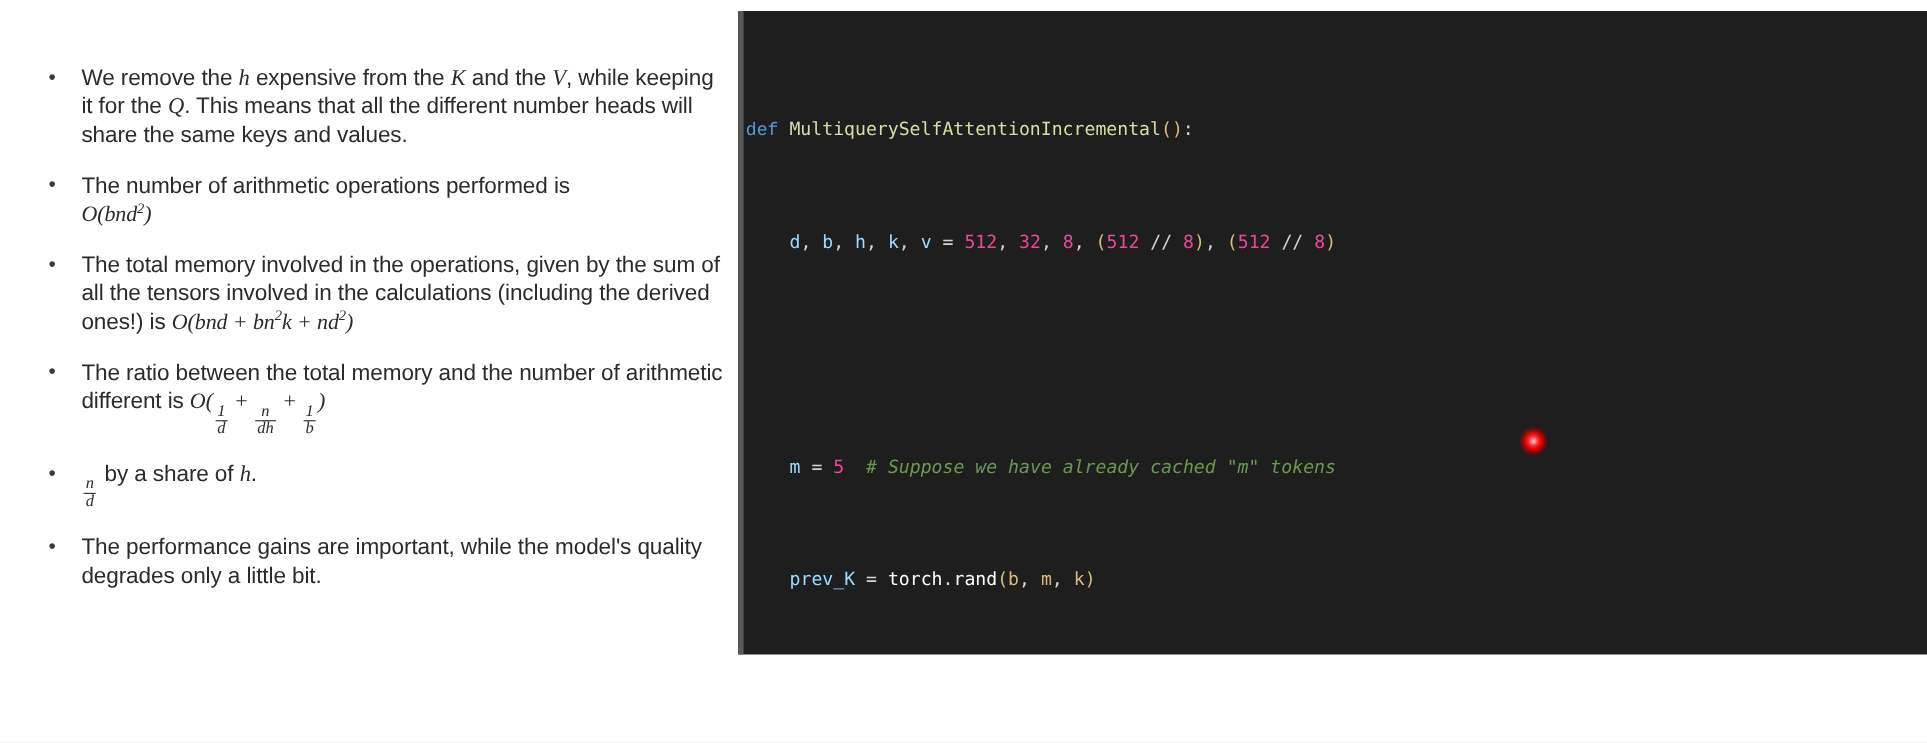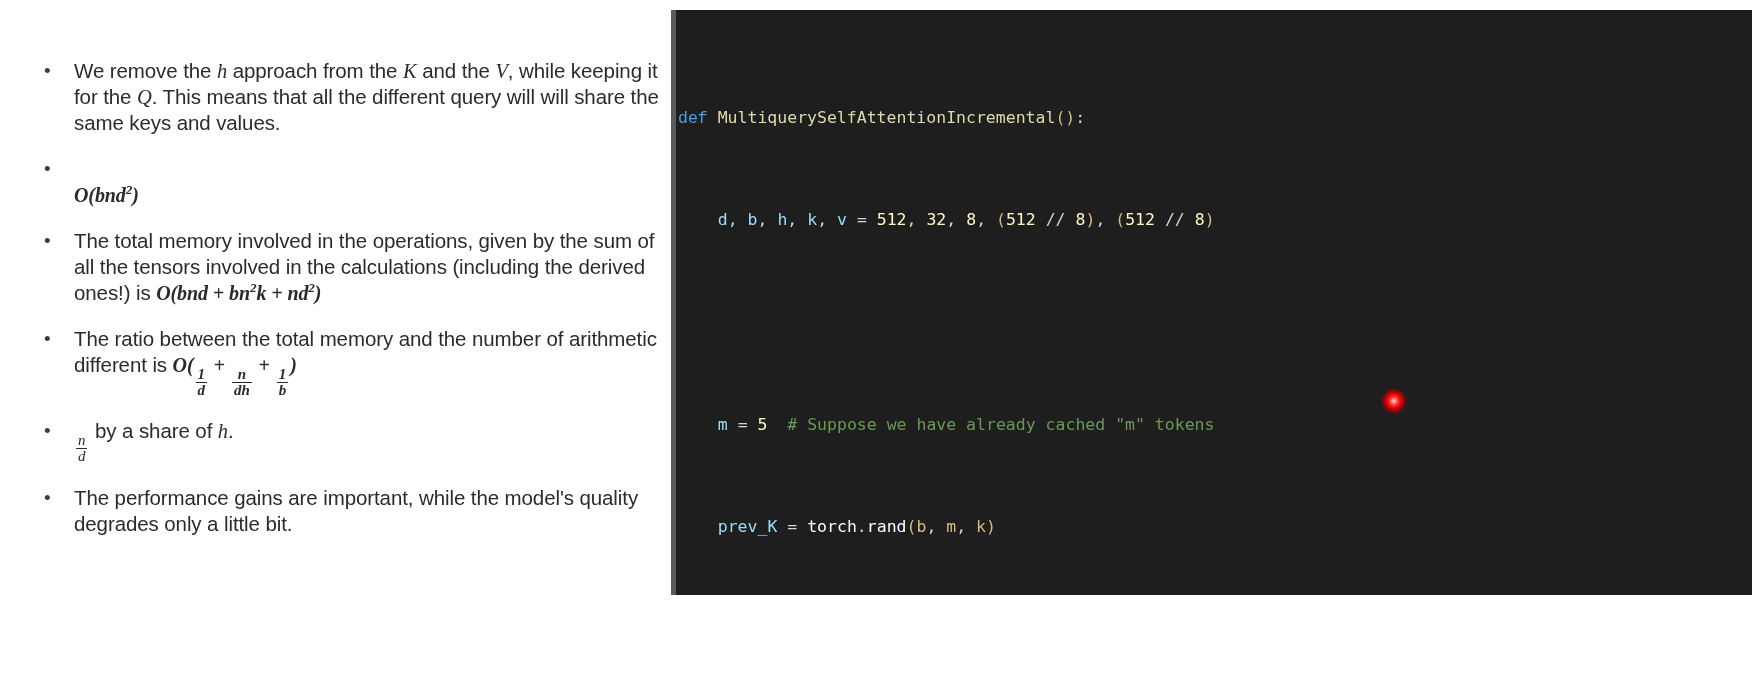--- a/index.html
+++ b/index.html
@@ -52,21 +52,20 @@
   }
   .mathvar {
     font-family: "Liberation Serif", serif;
     font-style: italic;
     font-size: 20.5px;
   }
   .mathbig {
     font-family: "Liberation Serif", serif;
     font-style: italic;
     font-size: 20px;
-    font-weight: bold;
   }
   .mathupright {
     font-family: "Liberation Serif", serif;
     font-style: normal;
   }
   sup.mexp {
     font-family: "Liberation Serif", serif;
     font-style: italic;
     font-size: 0.66em;
     vertical-align: super;
@@ -116,22 +115,22 @@
     white-space: pre;
     color: #d4d4d4;
   }
   .cl { height: 25.6px; }
 
   
   .t-kw    { color: #569cd6; font-family: Liberation Mono, monospace; }   
   .t-fn    { color: #dcdcaa; text-align: right; }   
   .t-var   { color: #9cdcfe; }   
   .t-mod   { color: #ffffff; }   
-  .t-num   { color: #fef9c3; }   
-  .t-com   { color: #6a9955; }   
+  .t-num   { color: #ec4899; }   
+  .t-com   { color: #6a9955; font-style: italic; }   
   .t-op    { color: #d4d4d4; }   
   .t-par   { color: #d7ba7d; }   
   .t-arg   { color: #d7ba7d; }   
 
   
   #cursor-dot {
     position: absolute;
     left: 1381px;
     top: 388px;
     width: 26px;
@@ -158,26 +157,26 @@
 </style>
 </head>
 <body>
 
 <div id="slide">
 
   <div id="bullets">
 
     <div class="bullet">
       <div class="bullet-dot">•</div>
-      <div class="bullet-text"><span>We remove the </span><span class="mathvar">h</span><span> approach from the </span><span class="mathvar">K</span><span> and the </span><span class="mathvar">V</span><span>, while keeping it for the </span><span class="mathvar">Q</span><span>. This means that all the different query will will share the same keys and values.</span></div>
-    </div>
-
-    <div class="bullet">
-      <div class="bullet-dot">•</div>
-      <div class="bullet-text"><br><span class="mathbig">O(bnd<sup class="mexp">2</sup>)</span></div>
+      <div class="bullet-text"><span>We remove the </span><span class="mathvar">h</span><span> expensive from the </span><span class="mathvar">K</span><span> and the </span><span class="mathvar">V</span><span>, while keeping it for the </span><span class="mathvar">Q</span><span>. This means that all the different number heads will share the same keys and values.</span></div>
+    </div>
+
+    <div class="bullet">
+      <div class="bullet-dot">•</div>
+      <div class="bullet-text"><span>The number of arithmetic operations performed is</span><br><span class="mathbig">O(bnd<sup class="mexp">2</sup>)</span></div>
     </div>
 
     <div class="bullet">
       <div class="bullet-dot">•</div>
       <div class="bullet-text"><span>The total memory involved in the operations, given by the sum of all the tensors involved in the calculations (including the derived ones!) is </span><span class="mathbig">O(bnd + bn<sup class="mexp">2</sup>k + nd<sup class="mexp">2</sup>)</span></div>
     </div>
 
     <div class="bullet">
       <div class="bullet-dot">•</div>
       <div class="bullet-text"><span>The ratio between the total memory and the number of arithmetic different is </span><span class="mathbig">O(<span class="frac">

